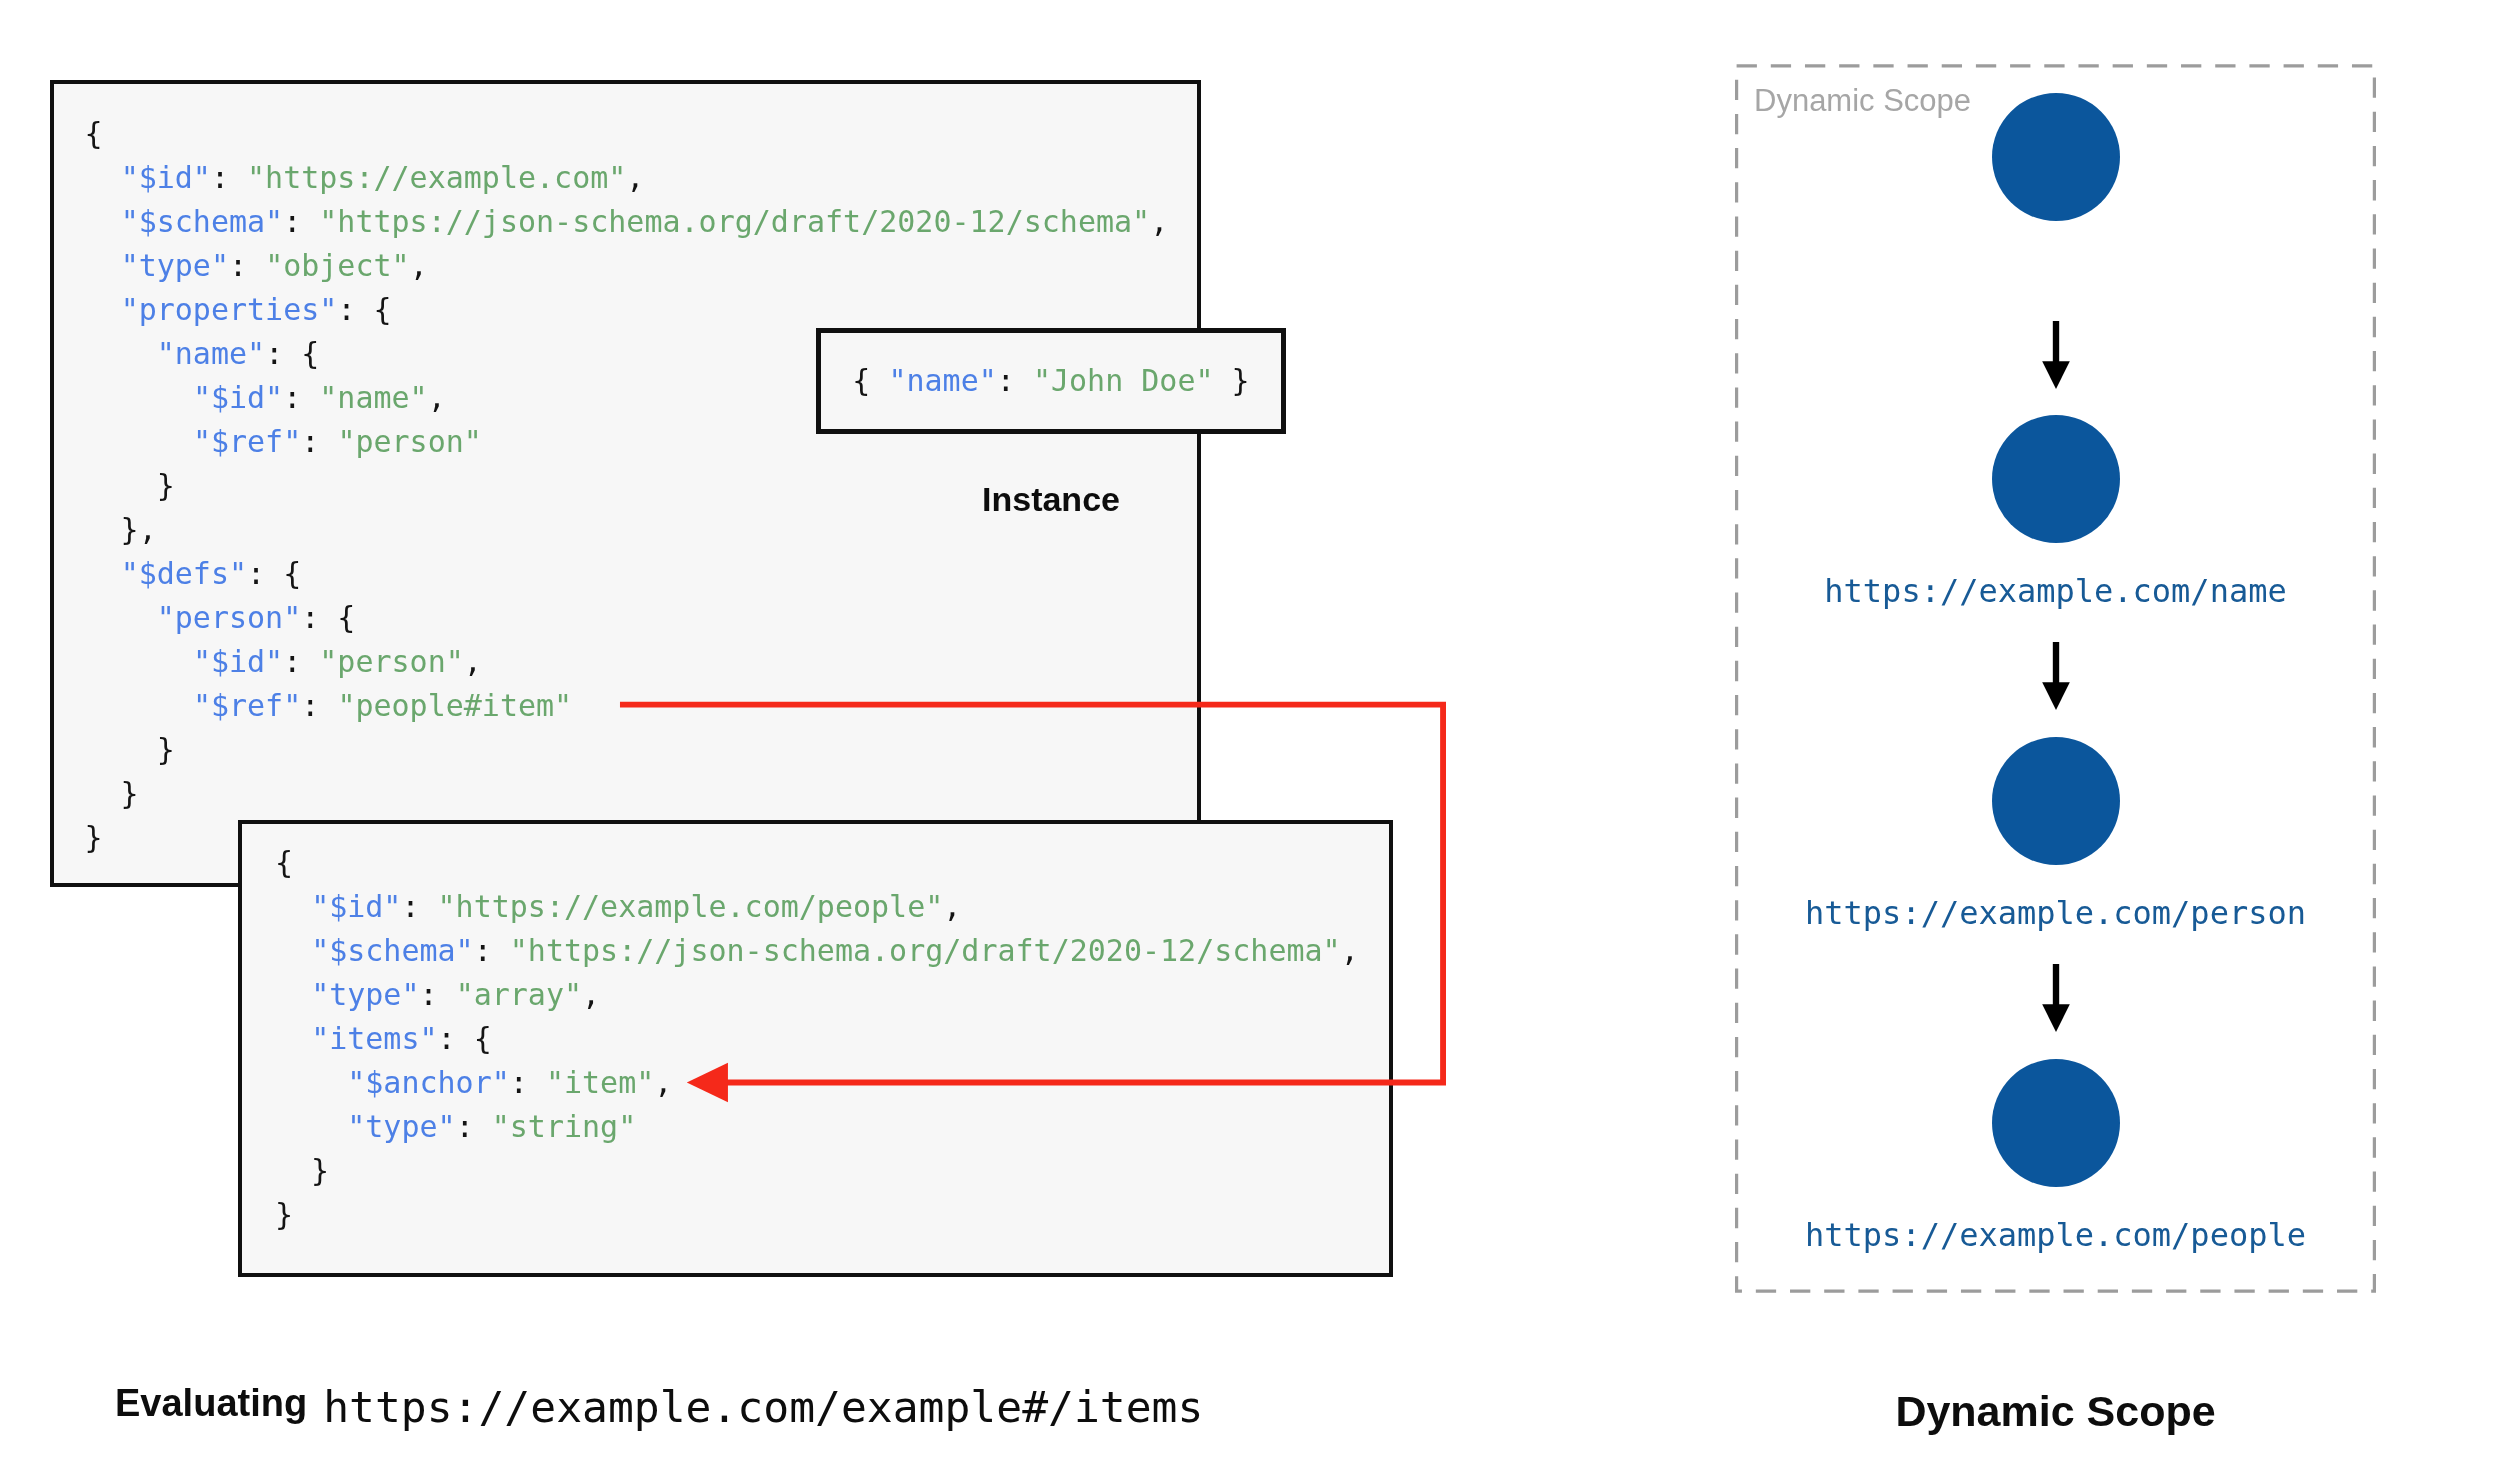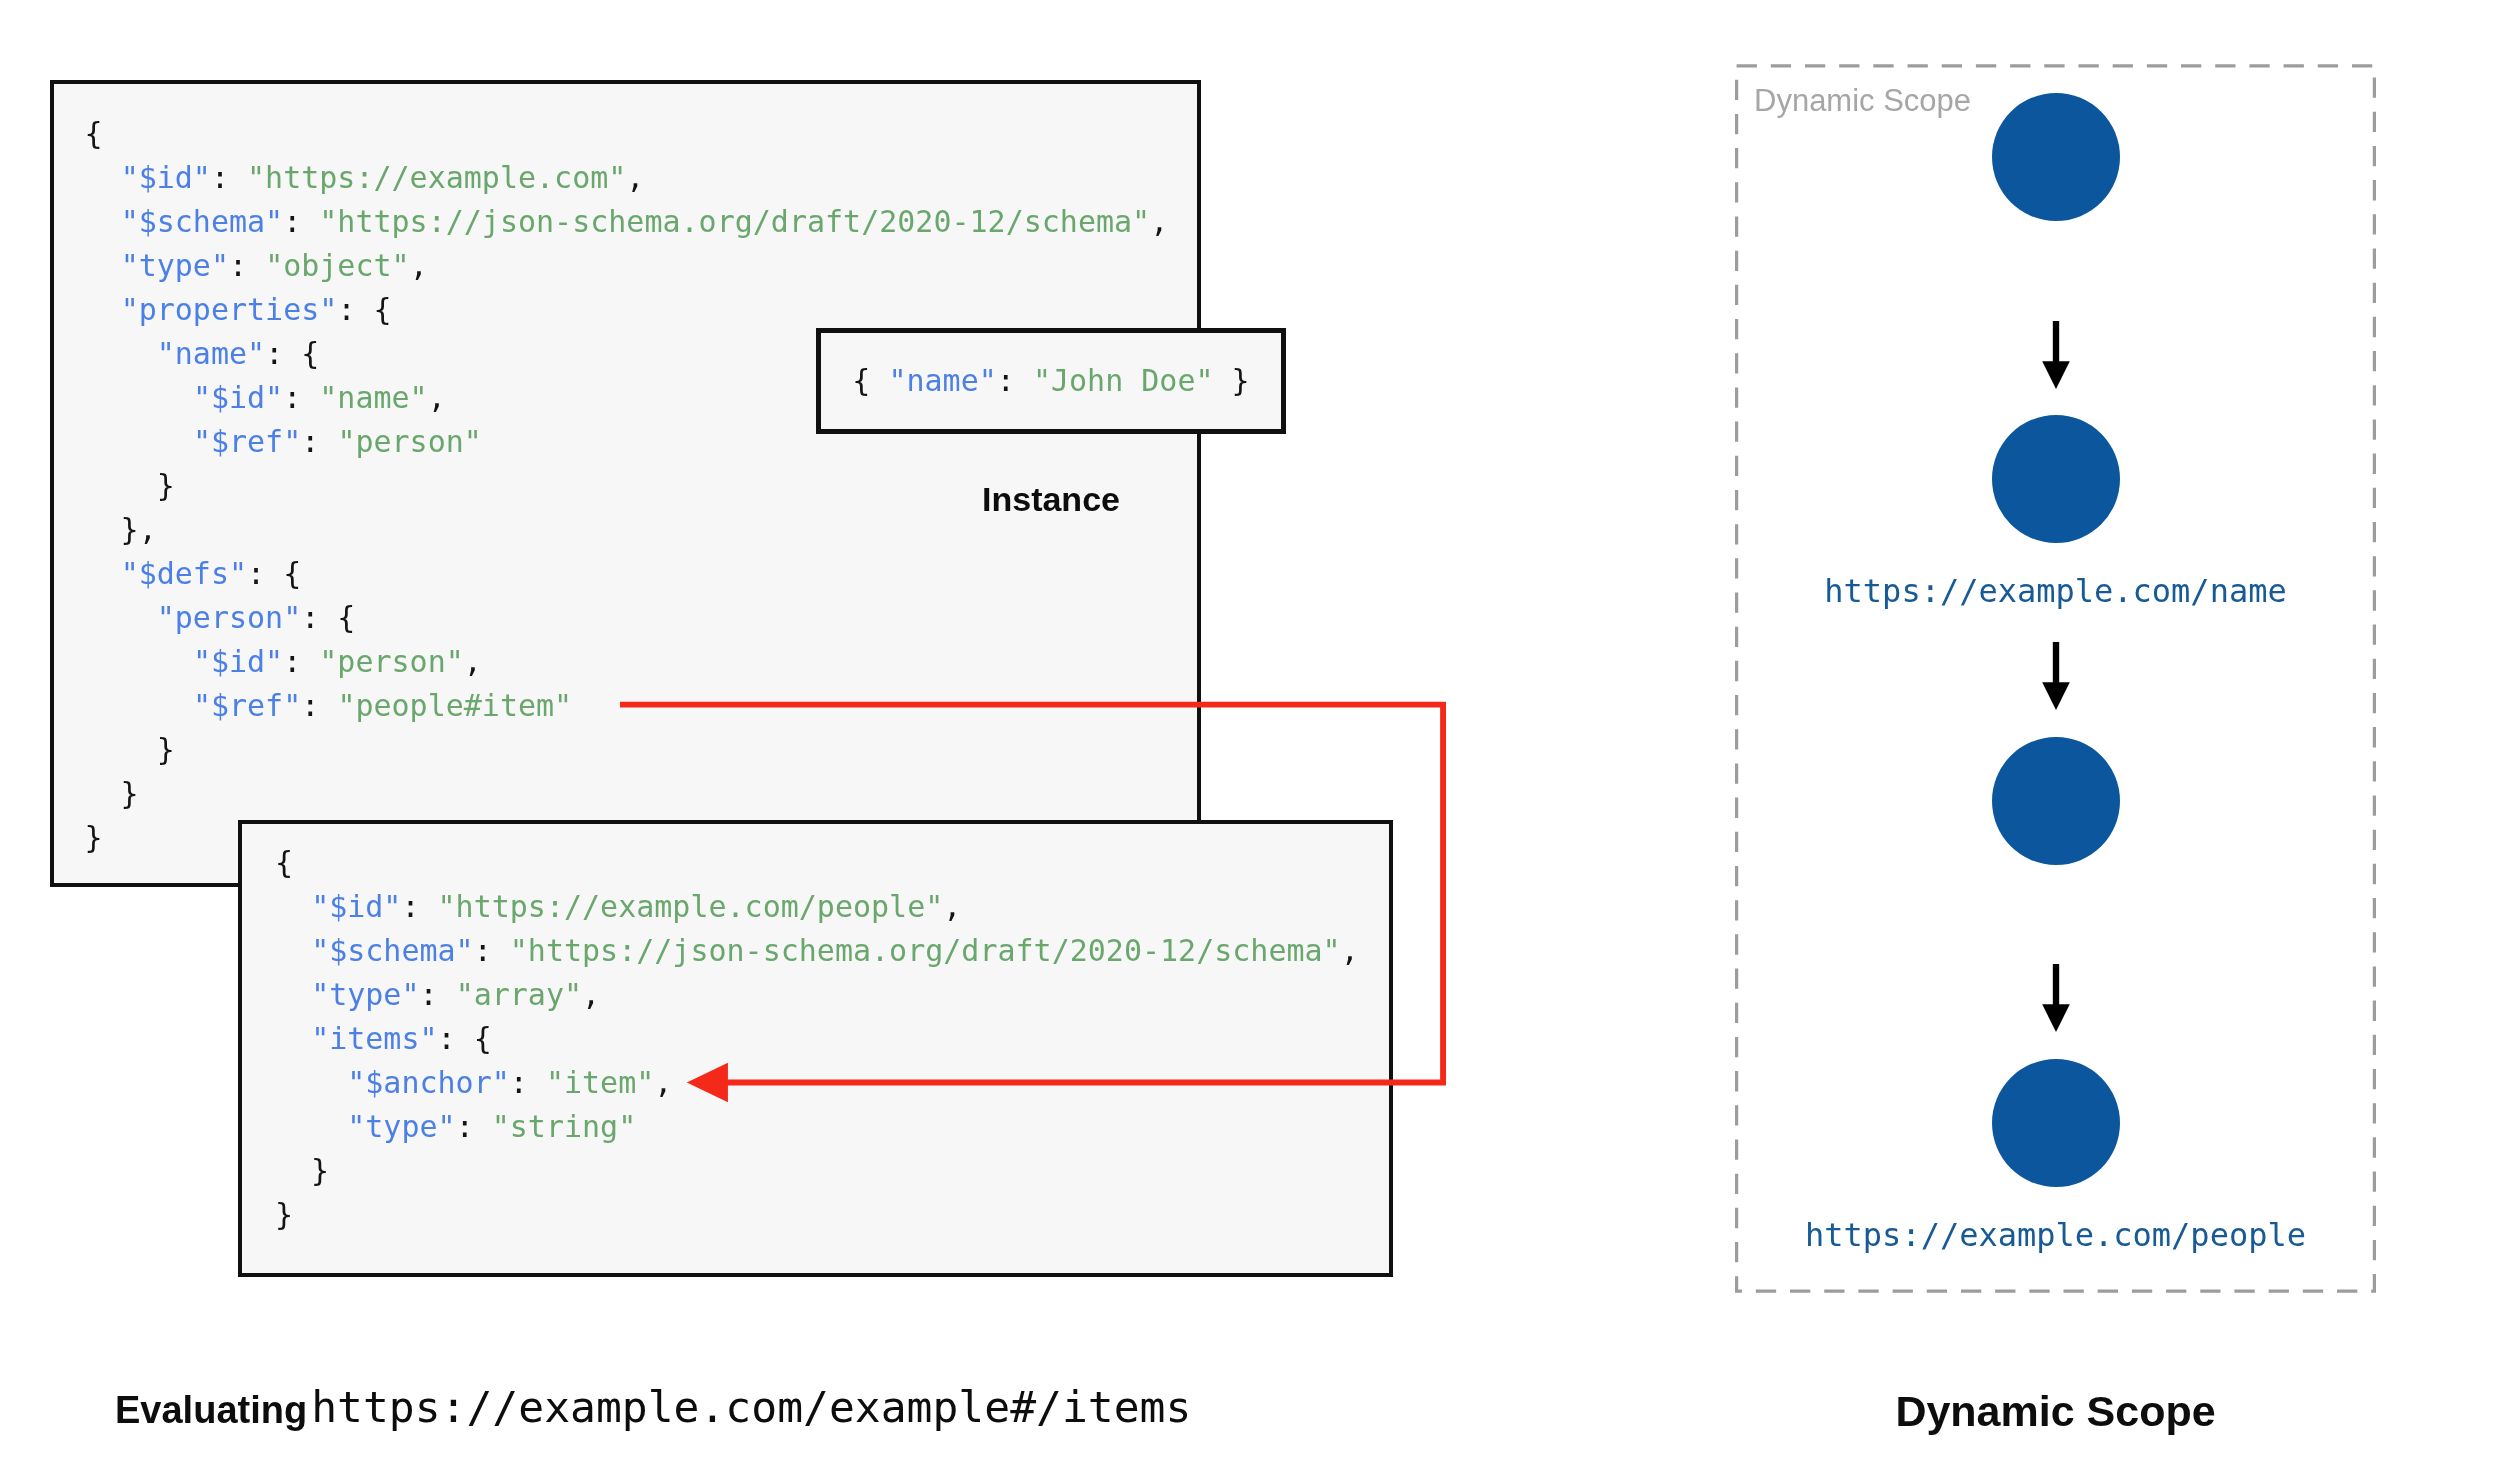--- a/index.html
+++ b/index.html
@@ -35,21 +35,21 @@
   .c1{top:29px;}.c2{top:351px;}.c3{top:673px;}.c4{top:995px;}
   .scope-label{position:absolute;left:0;width:100%;text-align:center;
         font-family:"DejaVu Sans Mono",monospace;font-size:32px;color:#175a96;}
   .l1{top:187px;}.l2{top:508px;}.l3{top:830px;}.l4{top:1152px;}
   .scope-arrow{position:absolute;left:304px;width:34px;height:69px;}
   .a1{top:257px;}.a2{top:578px;}.a3{top:900px;}
   .scope-caption{position:absolute;left:1735px;top:1387px;width:641px;text-align:center;
         font-weight:bold;font-size:43px;color:#0d0d0d;}
 
   
-  .evaluating{position:absolute;left:115px;top:1382px;display:flex;align-items:flex-end;gap:4px;}
+  .evaluating{position:absolute;left:115px;top:1382px;display:flex;align-items:flex-start;gap:16px;}
   .ev-bold{font-weight:bold;font-size:38px;color:#0d0d0d;}
   .ev-uri{font-family:"DejaVu Sans Mono",monospace;font-size:43px;color:#0d0d0d;}
 
   
   .red-overlay{position:absolute;left:0;top:0;pointer-events:none;}
 </style>
 </head>
 <body>
 
 <div class="code-box main">
@@ -80,20 +80,21 @@
 
   <div class="scope-circle c2"></div>
   <div class="scope-label l2">https://example.com/name</div>
 
   <svg class="scope-arrow a2" width="34" height="69" viewBox="0 0 64 130">
     <line x1="32" y1="0" x2="32" y2="80" stroke="#000" stroke-width="12"></line>
     <polygon points="6,76 58,76 32,128" fill="#000"></polygon>
   </svg>
 
   <div class="scope-circle c3"></div>
+  <div class="scope-label l3">https://example.com/person</div>
 
   <svg class="scope-arrow a3" width="34" height="69" viewBox="0 0 64 130">
     <line x1="32" y1="0" x2="32" y2="80" stroke="#000" stroke-width="12"></line>
     <polygon points="6,76 58,76 32,128" fill="#000"></polygon>
   </svg>
 
   <div class="scope-circle c4"></div>
   <div class="scope-label l4">https://example.com/people</div>
 </div>
 <div class="scope-caption">Dynamic Scope</div>

